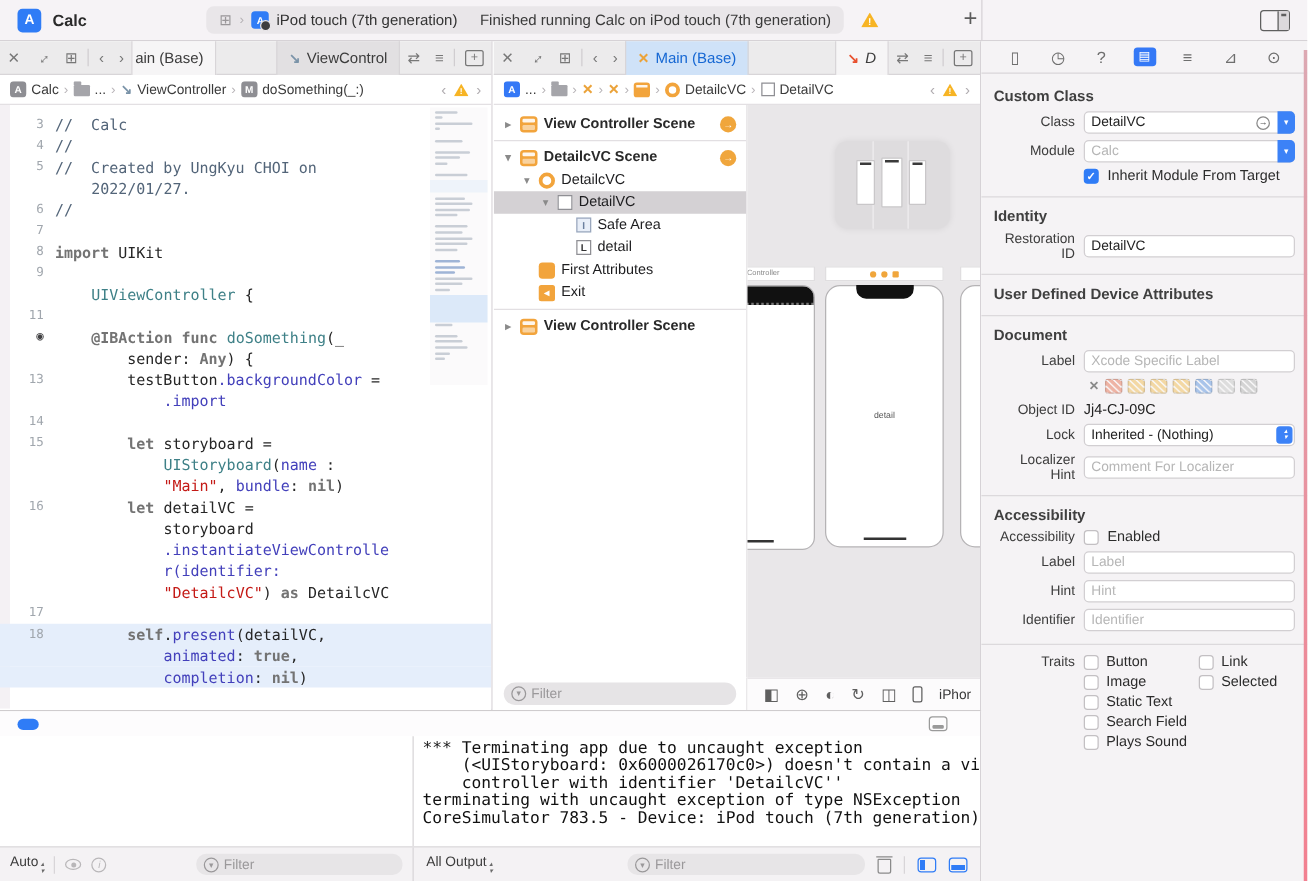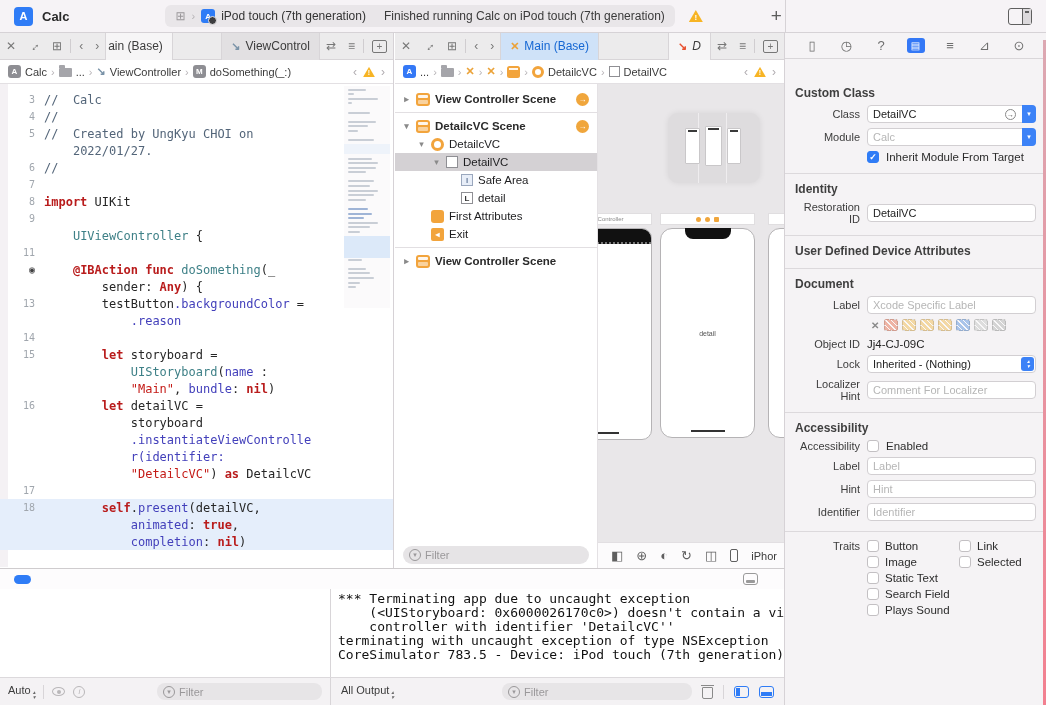--- a/index.html
+++ b/index.html
@@ -77,21 +77,21 @@
   
   .codearea { position:relative; height:483px; overflow:hidden; background:#fff; }
   .leftstrip { position:absolute; left:0; top:0; bottom:0; width:8px; background:#f4f1f4; }
   #code-rows { position:absolute; left:0; top:7px; right:0; }
   .crow { display:flex; height:17px; align-items:center; }
   .crow.hl { background:#e5eefb; }
   .gut { width:44px; flex:none; text-align:right; padding-right:9px;
     font-family:"DejaVu Sans Mono", monospace; font-size:10px; color:#a0a6ad; }
   .gut .ib { color:#3f3f41; font-size:10px; }
   .ctext { font-family:"DejaVu Sans Mono", monospace; font-size:12px; white-space:pre; color:#262626; }
-  .tok-c { color:#536579; } .tok-k { color:#b91c1c; font-weight:bold; } .tok-s { color:#c41a16; }
+  .tok-c { color:#536579; } .tok-k { color:#737373; font-weight:bold; } .tok-s { color:#c41a16; }
   .tok-m { color:#4340bb; } .tok-t { color:#3e8087; } .tok-p { color:#262626; }
   #minimap { position:absolute; right:3px; top:2px; width:46px; height:222px; background:#fbfafb; }
   .mbar { height:2px; border-radius:1px; background:#c9ced6; margin:2.6px 0 0 4px; }
   .mbar.b { background:#9fb4d6; }
   .mband { position:absolute; left:0; right:0; top:150px; height:22px; background:#dce9f9; }
   .mband2 { position:absolute; left:0; right:0; top:58px; height:10px; background:#eef3fa; }
 
   
   .outline { position:absolute; left:0; top:51px; bottom:26px; width:203px; background:#fff;
     overflow:hidden; border-right:1px solid #e4e1e4; }
@@ -348,21 +348,21 @@
           <div class="crow">
             <span class="gut"></span>
             <span class="ctext"><span>        </span><span class="tok-p">sender: </span><span class="tok-k">Any</span><span class="tok-p">) {</span></span>
           </div>
           <div class="crow">
             <span class="gut">13</span>
             <span class="ctext"><span>        </span><span class="tok-p">testButton</span><span class="tok-m">.backgroundColor</span><span class="tok-p"> =</span></span>
           </div>
           <div class="crow">
             <span class="gut"></span>
-            <span class="ctext"><span>            </span><span class="tok-m">.reason</span></span>
+            <span class="ctext"><span>            </span><span class="tok-m">.import</span></span>
           </div>
           <div class="crow">
             <span class="gut">14</span>
             <span class="ctext"><span></span></span>
           </div>
           <div class="crow">
             <span class="gut">15</span>
             <span class="ctext"><span>        </span><span class="tok-k">let</span><span class="tok-p"> storyboard =</span></span>
           </div>
           <div class="crow">
@@ -674,21 +674,21 @@
     <div class="insp-tabs" id="insp-tabs">
         <span class="itab">▯</span>
         <span class="itab">◷</span>
         <span class="itab">?</span>
         <span class="itab sel">▤</span>
         <span class="itab">≡</span>
         <span class="itab">⊿</span>
         <span class="itab">⊙</span>
       </div>
 
-    <div class="isec-h" style="margin-top:27px">Custom Class</div>
+    <div class="isec-h" style="margin-top:11px">Custom Class</div>
     <div class="irow">
       <span class="ilab">Class</span>
       <div class="fld">
         <span>DetailVC</span>
         <span class="circ-arrow" style="margin-right:14px">→</span>
         <span class="dd">▾</span>
       </div>
     </div>
     <div class="irow">
       <span class="ilab">Module</span>

